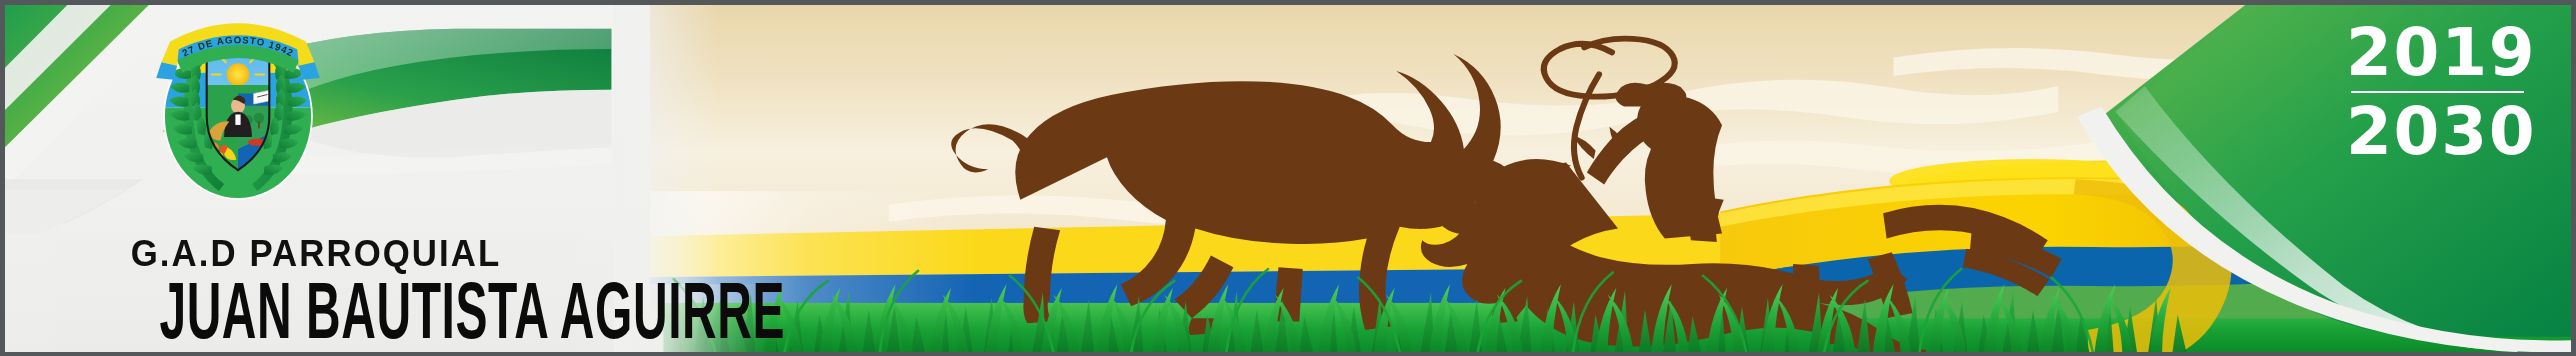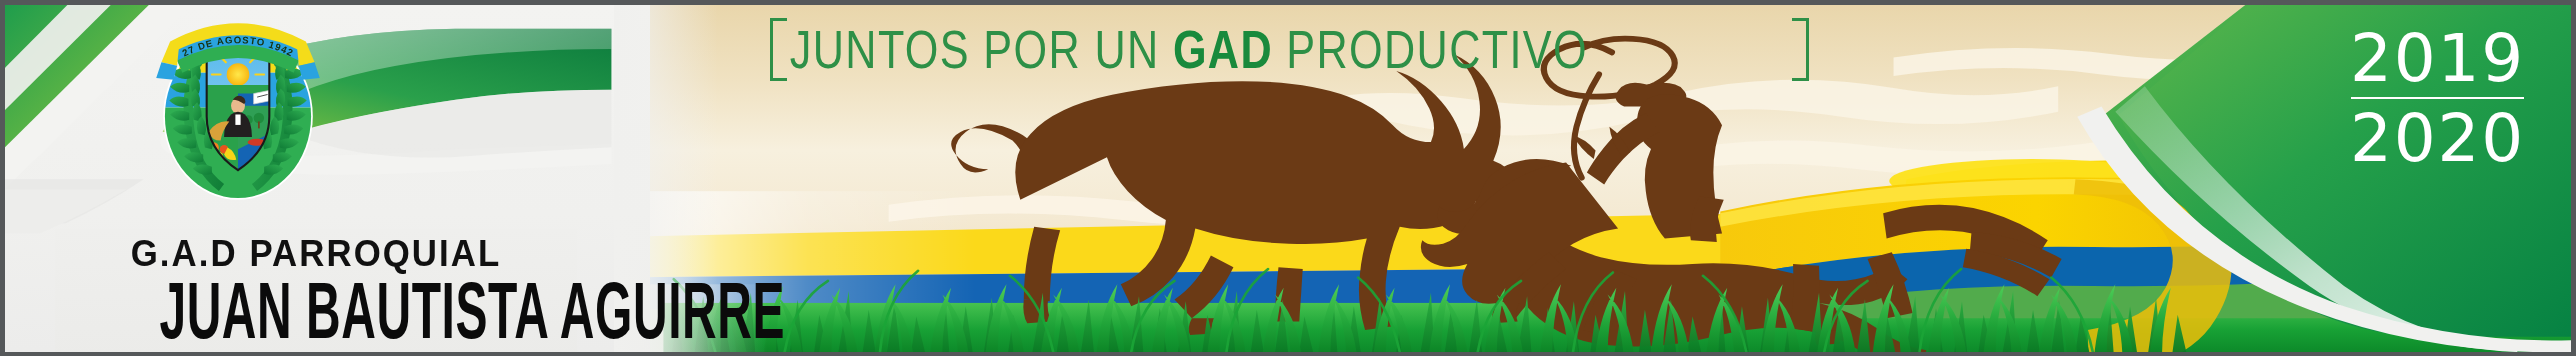--- a/index.html
+++ b/index.html
@@ -82,23 +82,22 @@
   }
   .slogan-text b{font-weight:bold;color:#198a3c;}
 
   
   .years{
     position:absolute;right:42px;top:14px;z-index:14;
     width:183px;text-align:center;color:#ffffff;
   }
   .years .y{
     font-family:"DejaVu Sans","Liberation Sans",sans-serif;
-    font-weight:400;font-size:66px;line-height:68px;
+    font-weight:700;font-size:66px;line-height:68px;
     letter-spacing:1.7px;
-    margin-top:6px;
   }
   .years .rule{
     height:2.6px;background:#ffffff;margin:3.5px 5.2px 5.2px 5.2px;
   }
 </style>
 </head>
 <body>
 
 <div class="banner">
 
@@ -402,21 +401,21 @@
 
     <path d="M2390,150 Q2500,318 2690,374 Q2820,410 2962,406 L2962,410 L2370,410
              Q2400,300 2390,150 Z" fill="#f0f0ee" opacity="0"></path>
     <path d="M2420,120 Q2520,290 2700,356 Q2830,400 2962,396 L2962,410
              Q2800,414 2660,360 Q2480,290 2392,132 Z" fill="#f1f1ef"></path>
   </svg>
 
   <div class="years">
     <div class="y">2019</div>
     <div class="rule"></div>
-    <div class="y">2020</div>
+    <div class="y">2030</div>
   </div>
 
   <div class="left-panel"></div>
   <div class="left-fade"></div>
 
   <svg class="layer" viewBox="0 0 2962 410" preserveAspectRatio="none" style="z-index:7;">
     <defs>
       <linearGradient id="leafG" x1="0" y1="1" x2="1" y2="0">
         <stop offset="0%" stop-color="#8cc63f"></stop>
         <stop offset="45%" stop-color="#2aa04b"></stop>
@@ -615,20 +614,15 @@
         </text>
       </g>
     </svg>
   </div>
 
   <div class="nameplate">
     <div class="gad-line">G.A.D PARROQUIAL</div>
     <div class="name-line">JUAN BAUTISTA AGUIRRE</div>
   </div>
 
-  <div class="slogan">
-    <span class="brk l"></span>
-    <span class="slogan-text"><span>JUNTOS POR UN </span><b>GAD</b><span> PRODUCTIVO</span></span>
-    <span class="brk r"></span>
-  </div>
 
 </div>
 
 
 </body></html>

